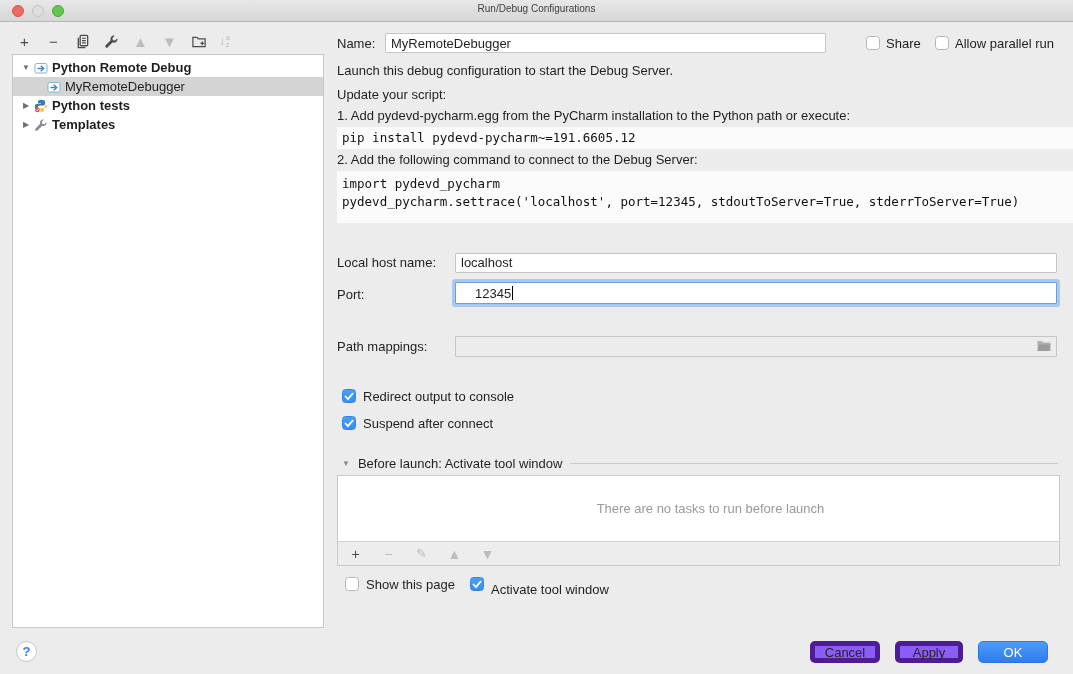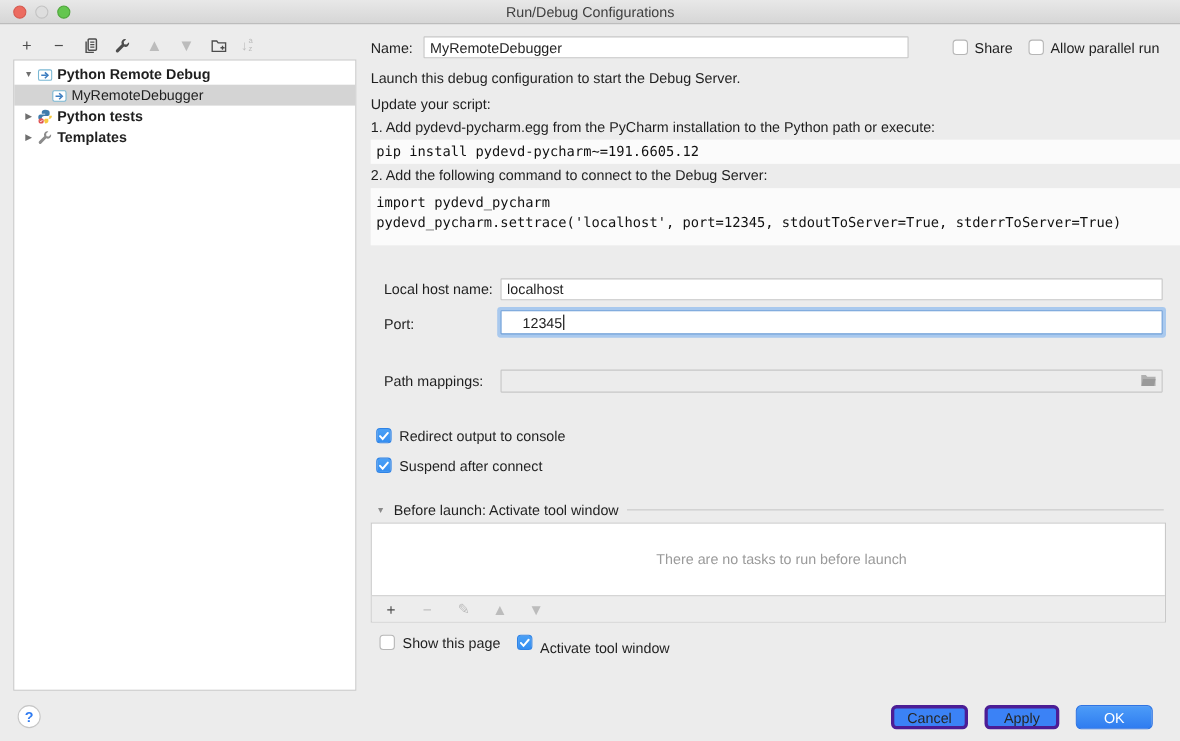--- a/index.html
+++ b/index.html
@@ -13,21 +13,21 @@
     overflow: hidden;
   }
   
   .titlebar {
     position:absolute; left:0; top:0; width:1073px; height:22px;
     background: linear-gradient(180deg,#e8e8e8,#d6d6d6);
     border-bottom:1px solid #b7b7b7;
   }
   .title {
     position:absolute; left:0; right:0; top:3px; text-align:center;
-    font-size:13px; color:#3f3f3f;
+    font-size:10px; color:#3f3f3f;
   }
   .lights { position:absolute; left:12px; top:5px; display:flex; gap:8px; }
   .light { width:12px; height:12px; border-radius:50%; }
   .light.red   { background:#ec6b60; border:1px solid #d65a50; }
   .light.gray  { background:#dedede; border:1px solid #c3c3c3; }
   .light.green { background:#64c64f; border:1px solid #4fa63c; }
 
   
   .tree-toolbar {
     position:absolute; left:16px; top:30px; height:22px;
@@ -88,21 +88,21 @@
   .codeblock {
     position:absolute; left:0; width:780px; background:#fbfbfb;
     font-family:"DejaVu Sans Mono", monospace; font-size:12.5px; color:#111;
   }
   .code1 { top:127px; height:22px; line-height:22px; padding:0 5px; }
   .code2 { top:171px; height:52px; padding:4px 5px; line-height:18px; }
 
   .lh-row   { top:252px; height:21px; width:723px; }
   .port-row { top:281px; height:26px; width:723px; }
   .path-row { top:336px; height:21px; width:723px; }
-  .flabel { position:absolute; left:0;margin-left:12px; }
+  .flabel { position:absolute; left:0; }
   .lh-input { position:absolute; left:118px; width:602px; }
   .port-field {
     position:absolute; left:118px; top:1px; width:602px; height:22px;
     background:#fff; border:1px solid #6f9fd8; border-radius:1px;
     box-shadow:0 0 0 3px #a9c9ee;
     display:flex; align-items:center; padding:0 19px;
   }
   .caret { width:1px; height:14px; background:#000; margin-left:1px; }
   .path-field {
     position:absolute; left:118px; width:602px; height:21px;
@@ -139,21 +139,21 @@
   .atw-lab { position:absolute; left:154px;margin-top:11px; }
 
   
   .help-btn {
     position:absolute; left:16px; top:641px; width:21px; height:21px; border-radius:50%;
     background:#ffffff; border:1px solid #c6c6c6; color:#2f7bf1;
     display:flex; align-items:center; justify-content:center; font-size:13px; font-weight:bold;
   }
   .btn {
     position:absolute; top:641px; height:22px; border-radius:5px;
-    background:#3b82f6; border:3px solid #4c1d95;
+    background:#8b5cf6; border:5px solid #4c1d95;
     display:flex; align-items:center; justify-content:center; font-size:13px; color:#262626;
   }
   .btn-cancel { left:810px; width:70px; }
   .btn-apply  { left:895px; width:68px; }
   .btn-ok { left:978px; width:70px; background:linear-gradient(180deg,#4c9cf8,#2f7cf0);
             border:1px solid #2e74e4; color:#ffffff; }
 </style>
 </head>
 <body>
 

